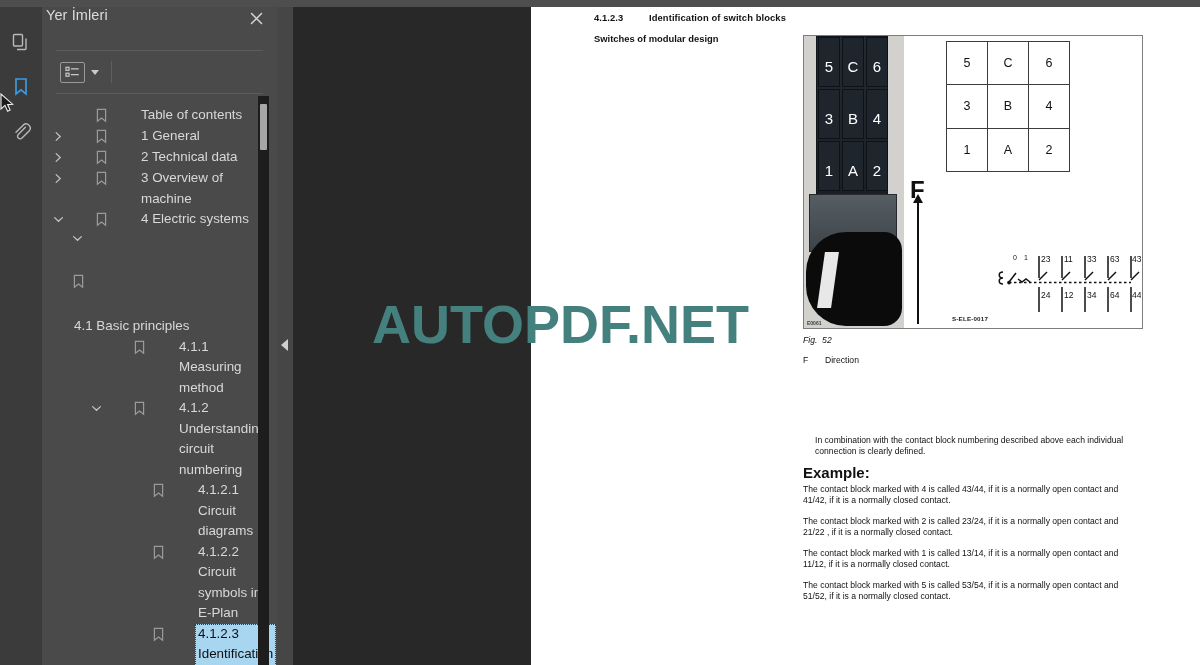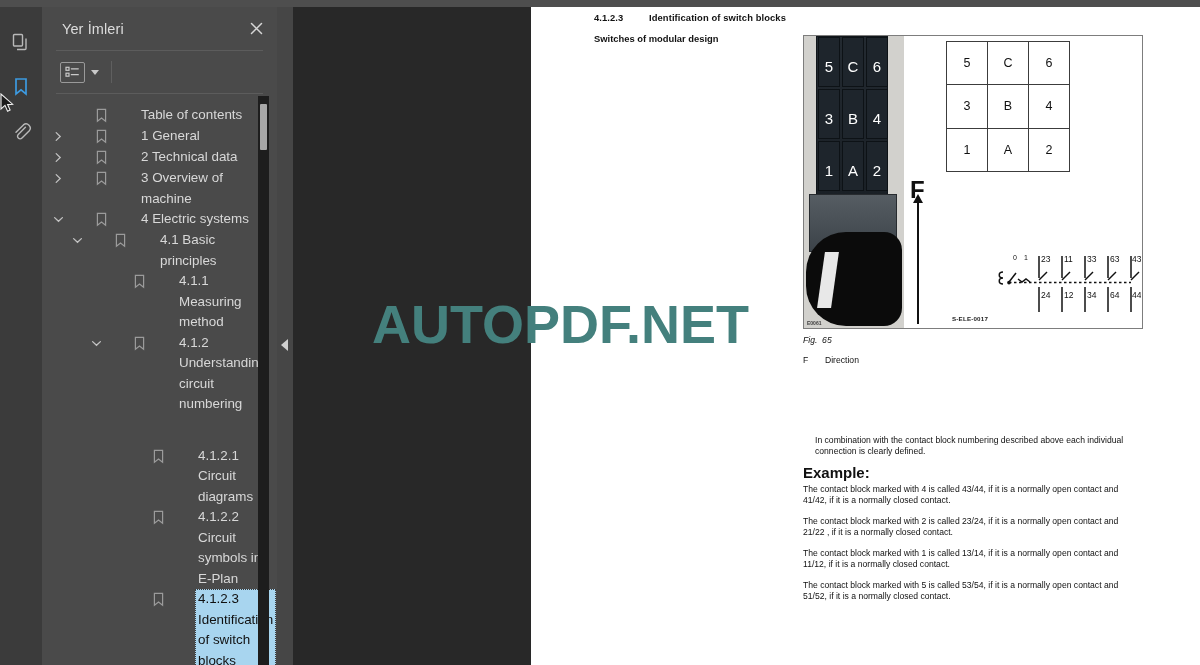--- a/index.html
+++ b/index.html
@@ -42,22 +42,22 @@
   
   .bm-panel {
     position: absolute; left: 42px; top: 7px;
     width: 235px; height: 658px;
     background: #4a4a4a;
     overflow: hidden;
   }
   .bm-header {
     position: relative;
     height: 43px;
-    display: flex; align-items: center;
-    padding: 0 10px 0 20px;
+    display: flex; align-items: flex-start;
+    padding: 0 10px 0 4px;
   }
   .bm-title {
     color: #dcdcdc;
     font-size: 14.5px;
     letter-spacing: .1px;
     flex: 1;
     white-space: nowrap;
   }
   .bm-close {
     width: 22px; height: 22px;
@@ -471,21 +471,21 @@
                 <path d="M1.6 2.6 5.5 6.3 9.4 2.6"></path>
               </svg>
             </div>
             <div class="bm-icon">
               <svg width="11" height="15" viewBox="0 0 11 15" fill="none" stroke="#9b9b9b" stroke-width="1.2">
                 <path d="M1.4 1.3h8.2v12l-4.1-3.3-4.1 3.3z"></path>
               </svg>
             </div>
             <div class="node-label">4 Electric systems</div>
           </div>
-          <div class="node" style="padding-left: 27px;">
+          <div class="node" style="padding-left: 27px; flex-direction: column;">
             <div class="twisty">
               <svg width="11" height="9" viewBox="0 0 11 9" fill="none" stroke="#c2c2c2" stroke-width="1.3" stroke-linecap="round">
                 <path d="M1.6 2.6 5.5 6.3 9.4 2.6"></path>
               </svg>
             </div>
             <div class="bm-icon">
               <svg width="11" height="15" viewBox="0 0 11 15" fill="none" stroke="#9b9b9b" stroke-width="1.2">
                 <path d="M1.4 1.3h8.2v12l-4.1-3.3-4.1 3.3z"></path>
               </svg>
             </div>
@@ -506,21 +506,21 @@
                 <path d="M1.6 2.6 5.5 6.3 9.4 2.6"></path>
               </svg>
             </div>
             <div class="bm-icon">
               <svg width="11" height="15" viewBox="0 0 11 15" fill="none" stroke="#9b9b9b" stroke-width="1.2">
                 <path d="M1.4 1.3h8.2v12l-4.1-3.3-4.1 3.3z"></path>
               </svg>
             </div>
             <div class="node-label">4.1.2 Understanding circuit numbering</div>
           </div>
-          <div class="node" style="padding-left: 65px; margin-top: 31px;">
+          <div class="node" style="padding-left: 65px;">
             <div class="twisty"></div>
             <div class="bm-icon">
               <svg width="11" height="15" viewBox="0 0 11 15" fill="none" stroke="#9b9b9b" stroke-width="1.2">
                 <path d="M1.4 1.3h8.2v12l-4.1-3.3-4.1 3.3z"></path>
               </svg>
             </div>
             <div class="node-label">4.1.2.1 Circuit diagrams</div>
           </div>
           <div class="node" style="padding-left: 65px;">
             <div class="twisty"></div>
@@ -685,21 +685,21 @@
               <text x="68" y="50">12</text>
               <text x="91" y="50">34</text>
               <text x="114" y="50">64</text>
               <text x="136" y="50">44</text>
             </g>
           </svg>
         </div>
       </div>
 
       <div class="cap-fig">
-        <span>Fig.</span>&nbsp;&nbsp;<span>65</span>
+        <span>Fig.</span>&nbsp;&nbsp;<span>52</span>
       </div>
       <div class="cap-F">
         <span class="k">F</span><span>Direction</span>
       </div>
 
 
       <div class="para p-combo">In combination with the contact block numbering described above each individual connection is clearly defined.</div>
 
       <div class="lbl-example">Example:</div>
 

